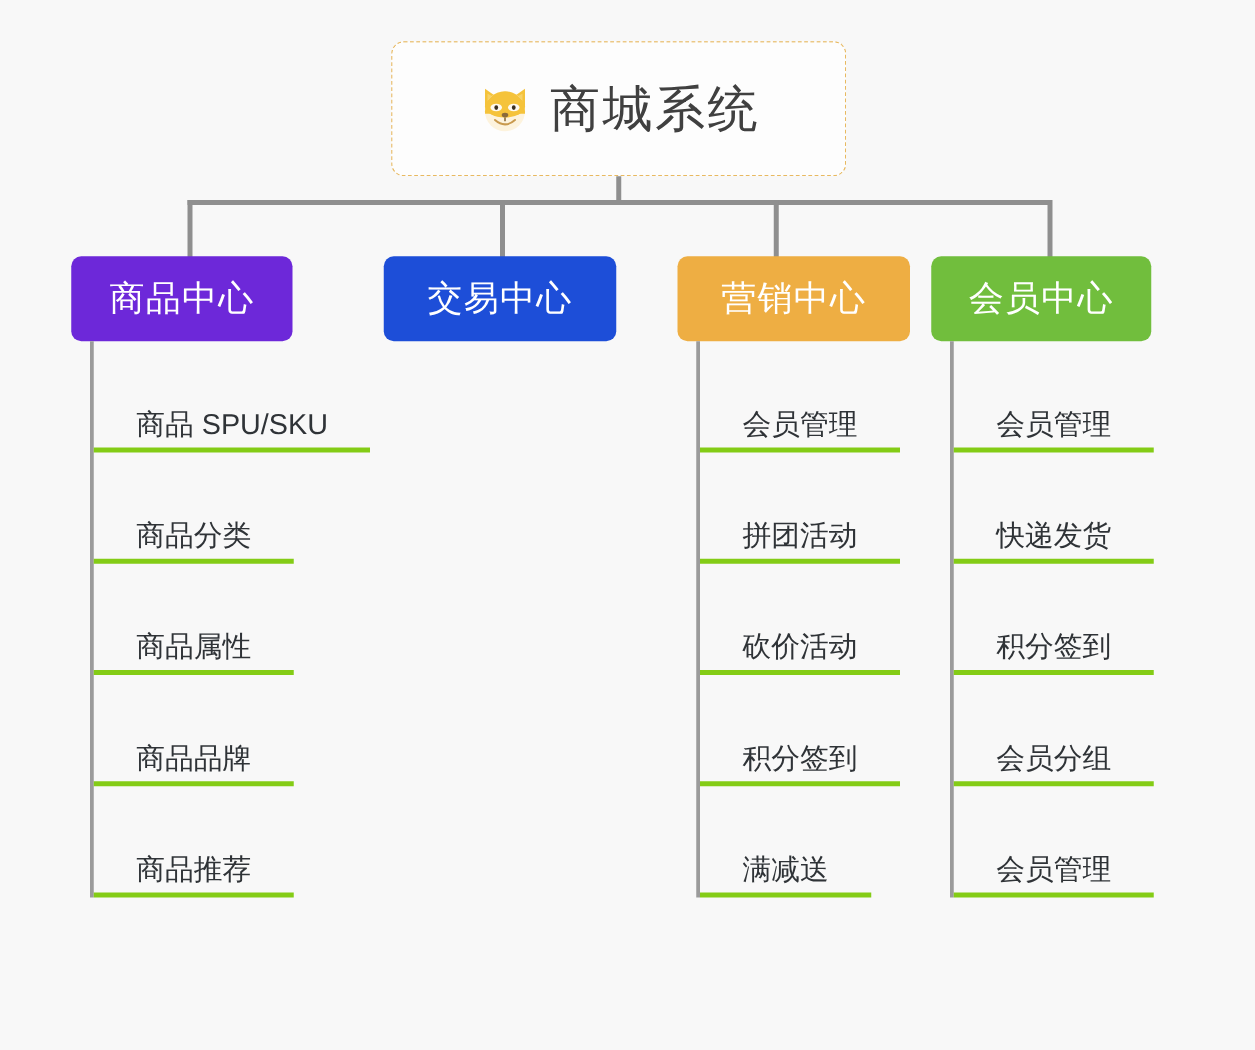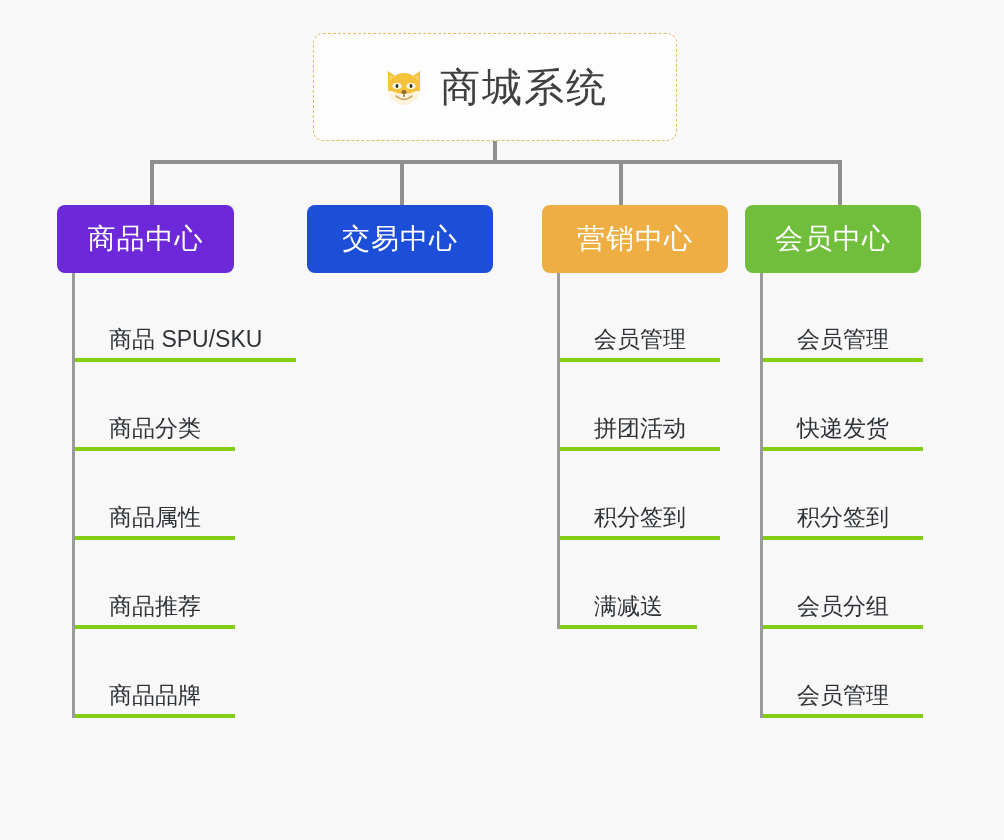--- a/index.html
+++ b/index.html
@@ -168,24 +168,24 @@
           <div class="leaf">
             <span class="leaf-inner">商品 SPU/SKU</span>
           </div>
           <div class="leaf">
             <span class="leaf-inner">商品分类</span>
           </div>
           <div class="leaf">
             <span class="leaf-inner">商品属性</span>
           </div>
           <div class="leaf">
+            <span class="leaf-inner">商品品牌</span>
+          </div>
+          <div class="leaf">
             <span class="leaf-inner">商品推荐</span>
-          </div>
-          <div class="leaf">
-            <span class="leaf-inner">商品品牌</span>
           </div>
         </div>
       </div>
       <div class="column" style="left: 307px; width: 186px;">
         <div class="col-header" style="background: #1d4ed8; width: 186px;">
           <span>交易中心</span>
         </div>
       </div>
       <div class="column" style="left: 542px; width: 186px;">
         <div class="col-header" style="background: rgb(238, 174, 67); width: 186px;">
@@ -193,20 +193,23 @@
         </div>
         <div class="leaf-list">
           <div class="spine"></div>
           <div class="leaf">
             <span class="leaf-inner">会员管理</span>
           </div>
           <div class="leaf">
             <span class="leaf-inner">拼团活动</span>
           </div>
           <div class="leaf">
+            <span class="leaf-inner">砍价活动</span>
+          </div>
+          <div class="leaf">
             <span class="leaf-inner">积分签到</span>
           </div>
           <div class="leaf">
             <span class="leaf-inner">满减送</span>
           </div>
         </div>
       </div>
       <div class="column" style="left: 745px; width: 186px;">
         <div class="col-header" style="background: rgb(113, 190, 61); width: 176px;">
           <span>会员中心</span>

